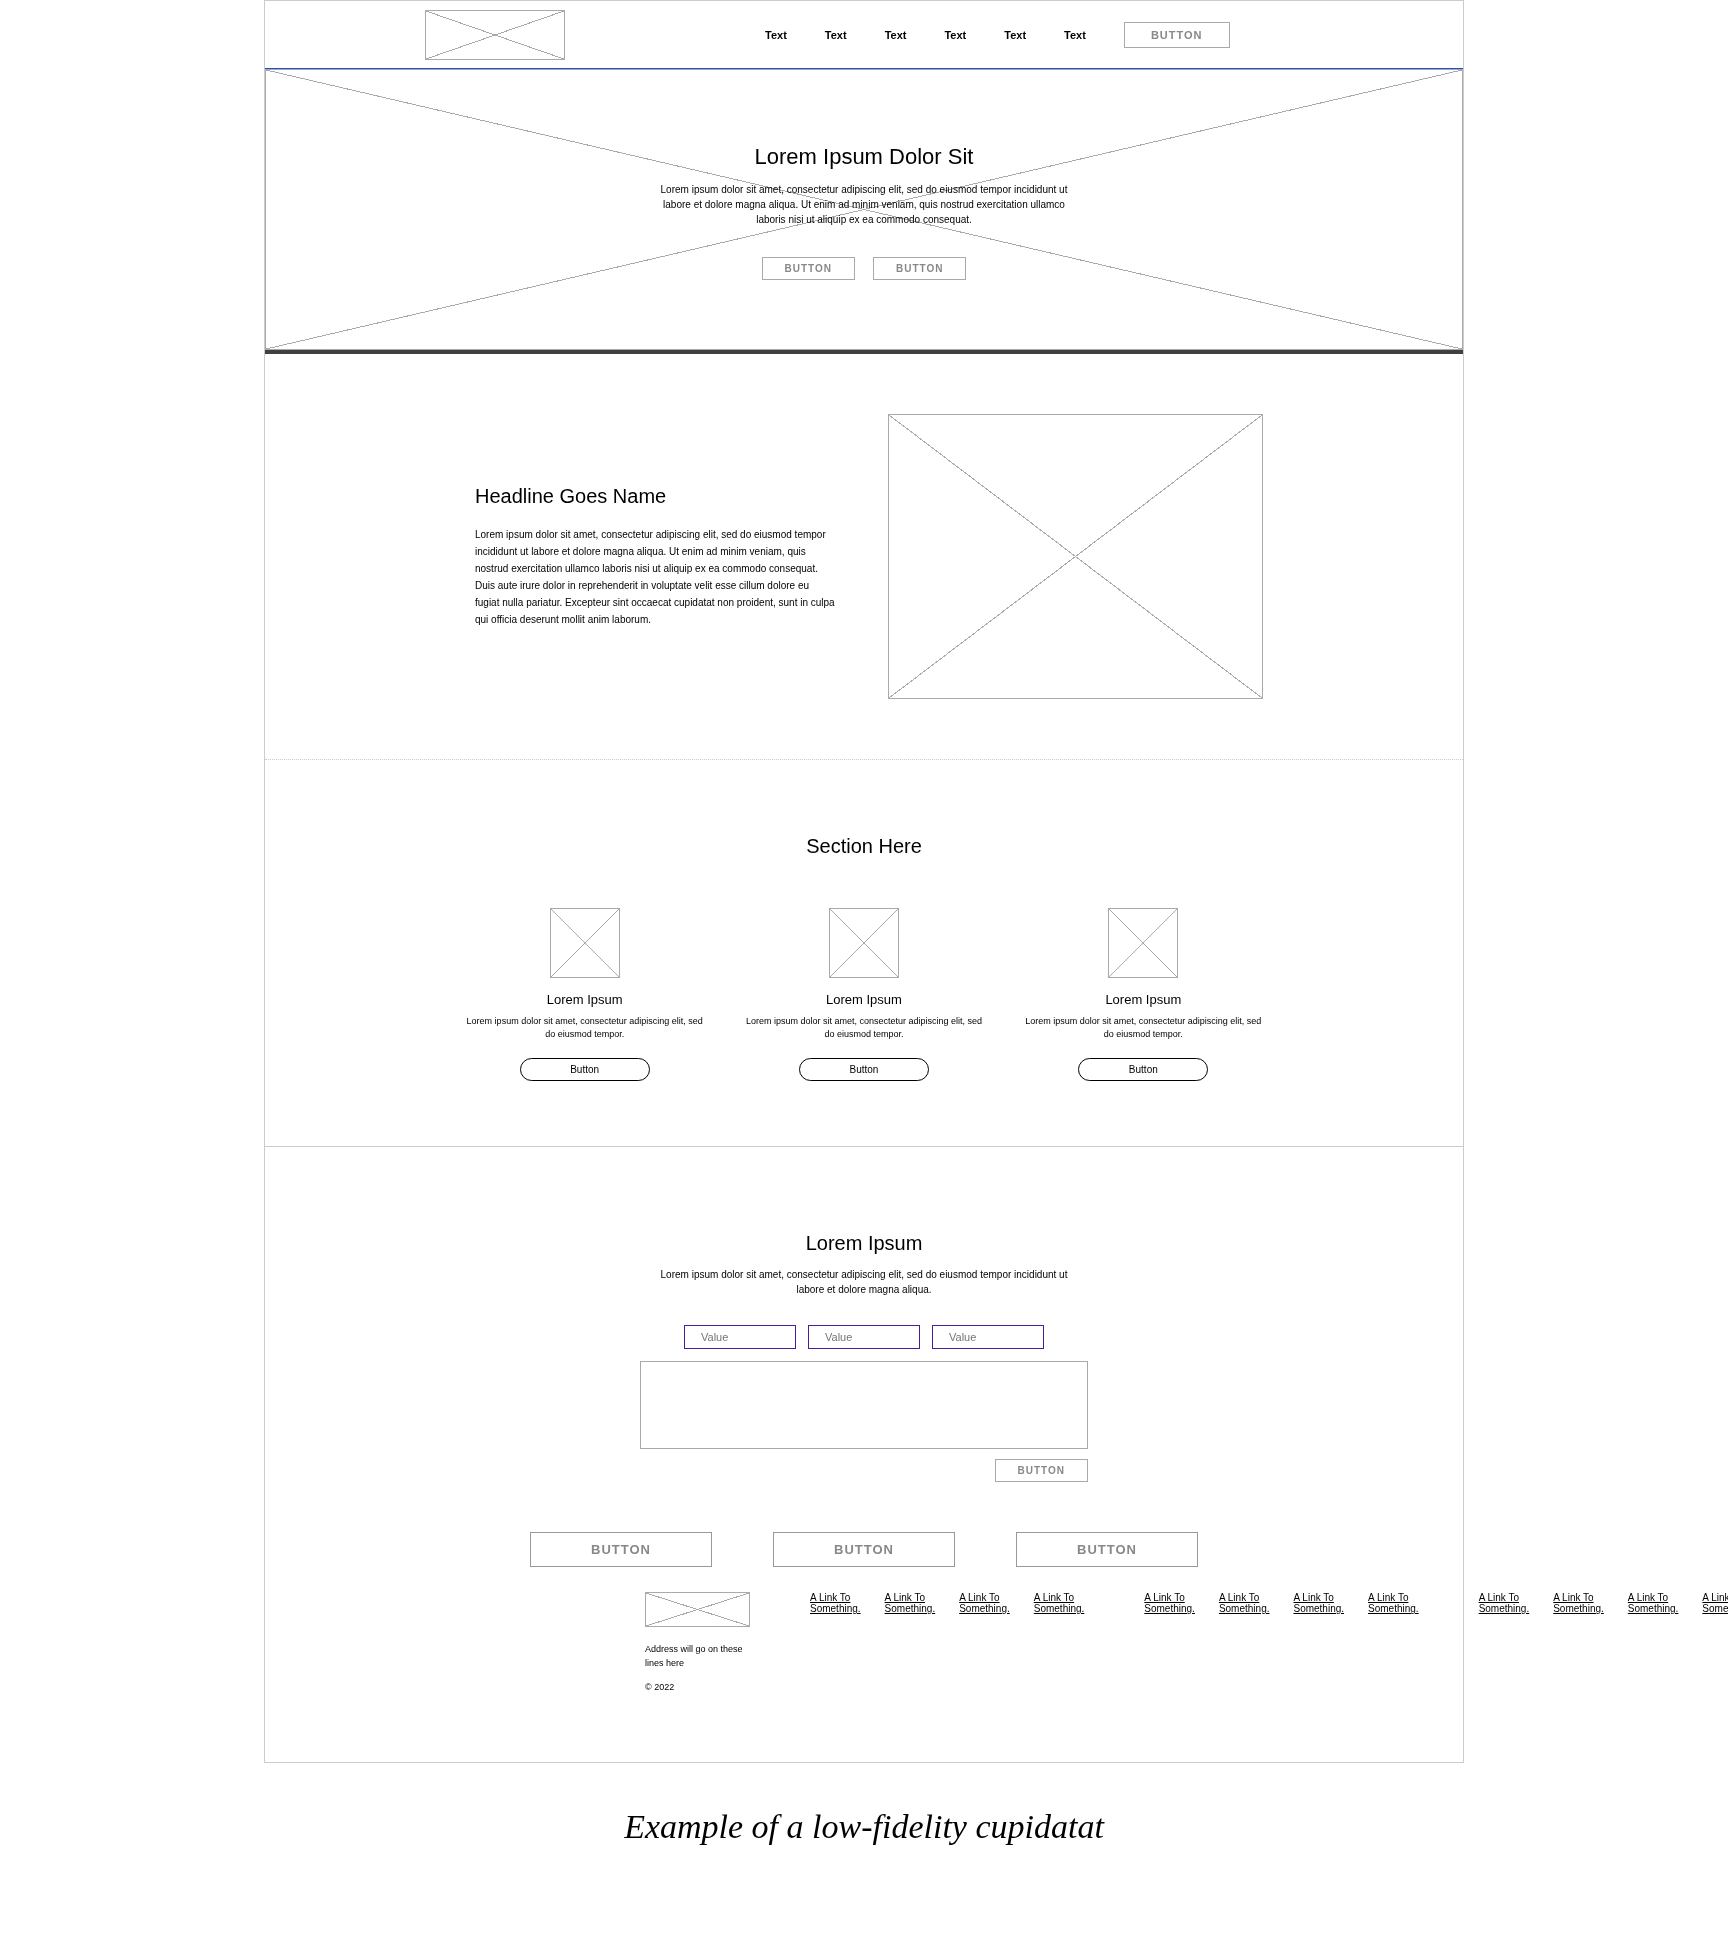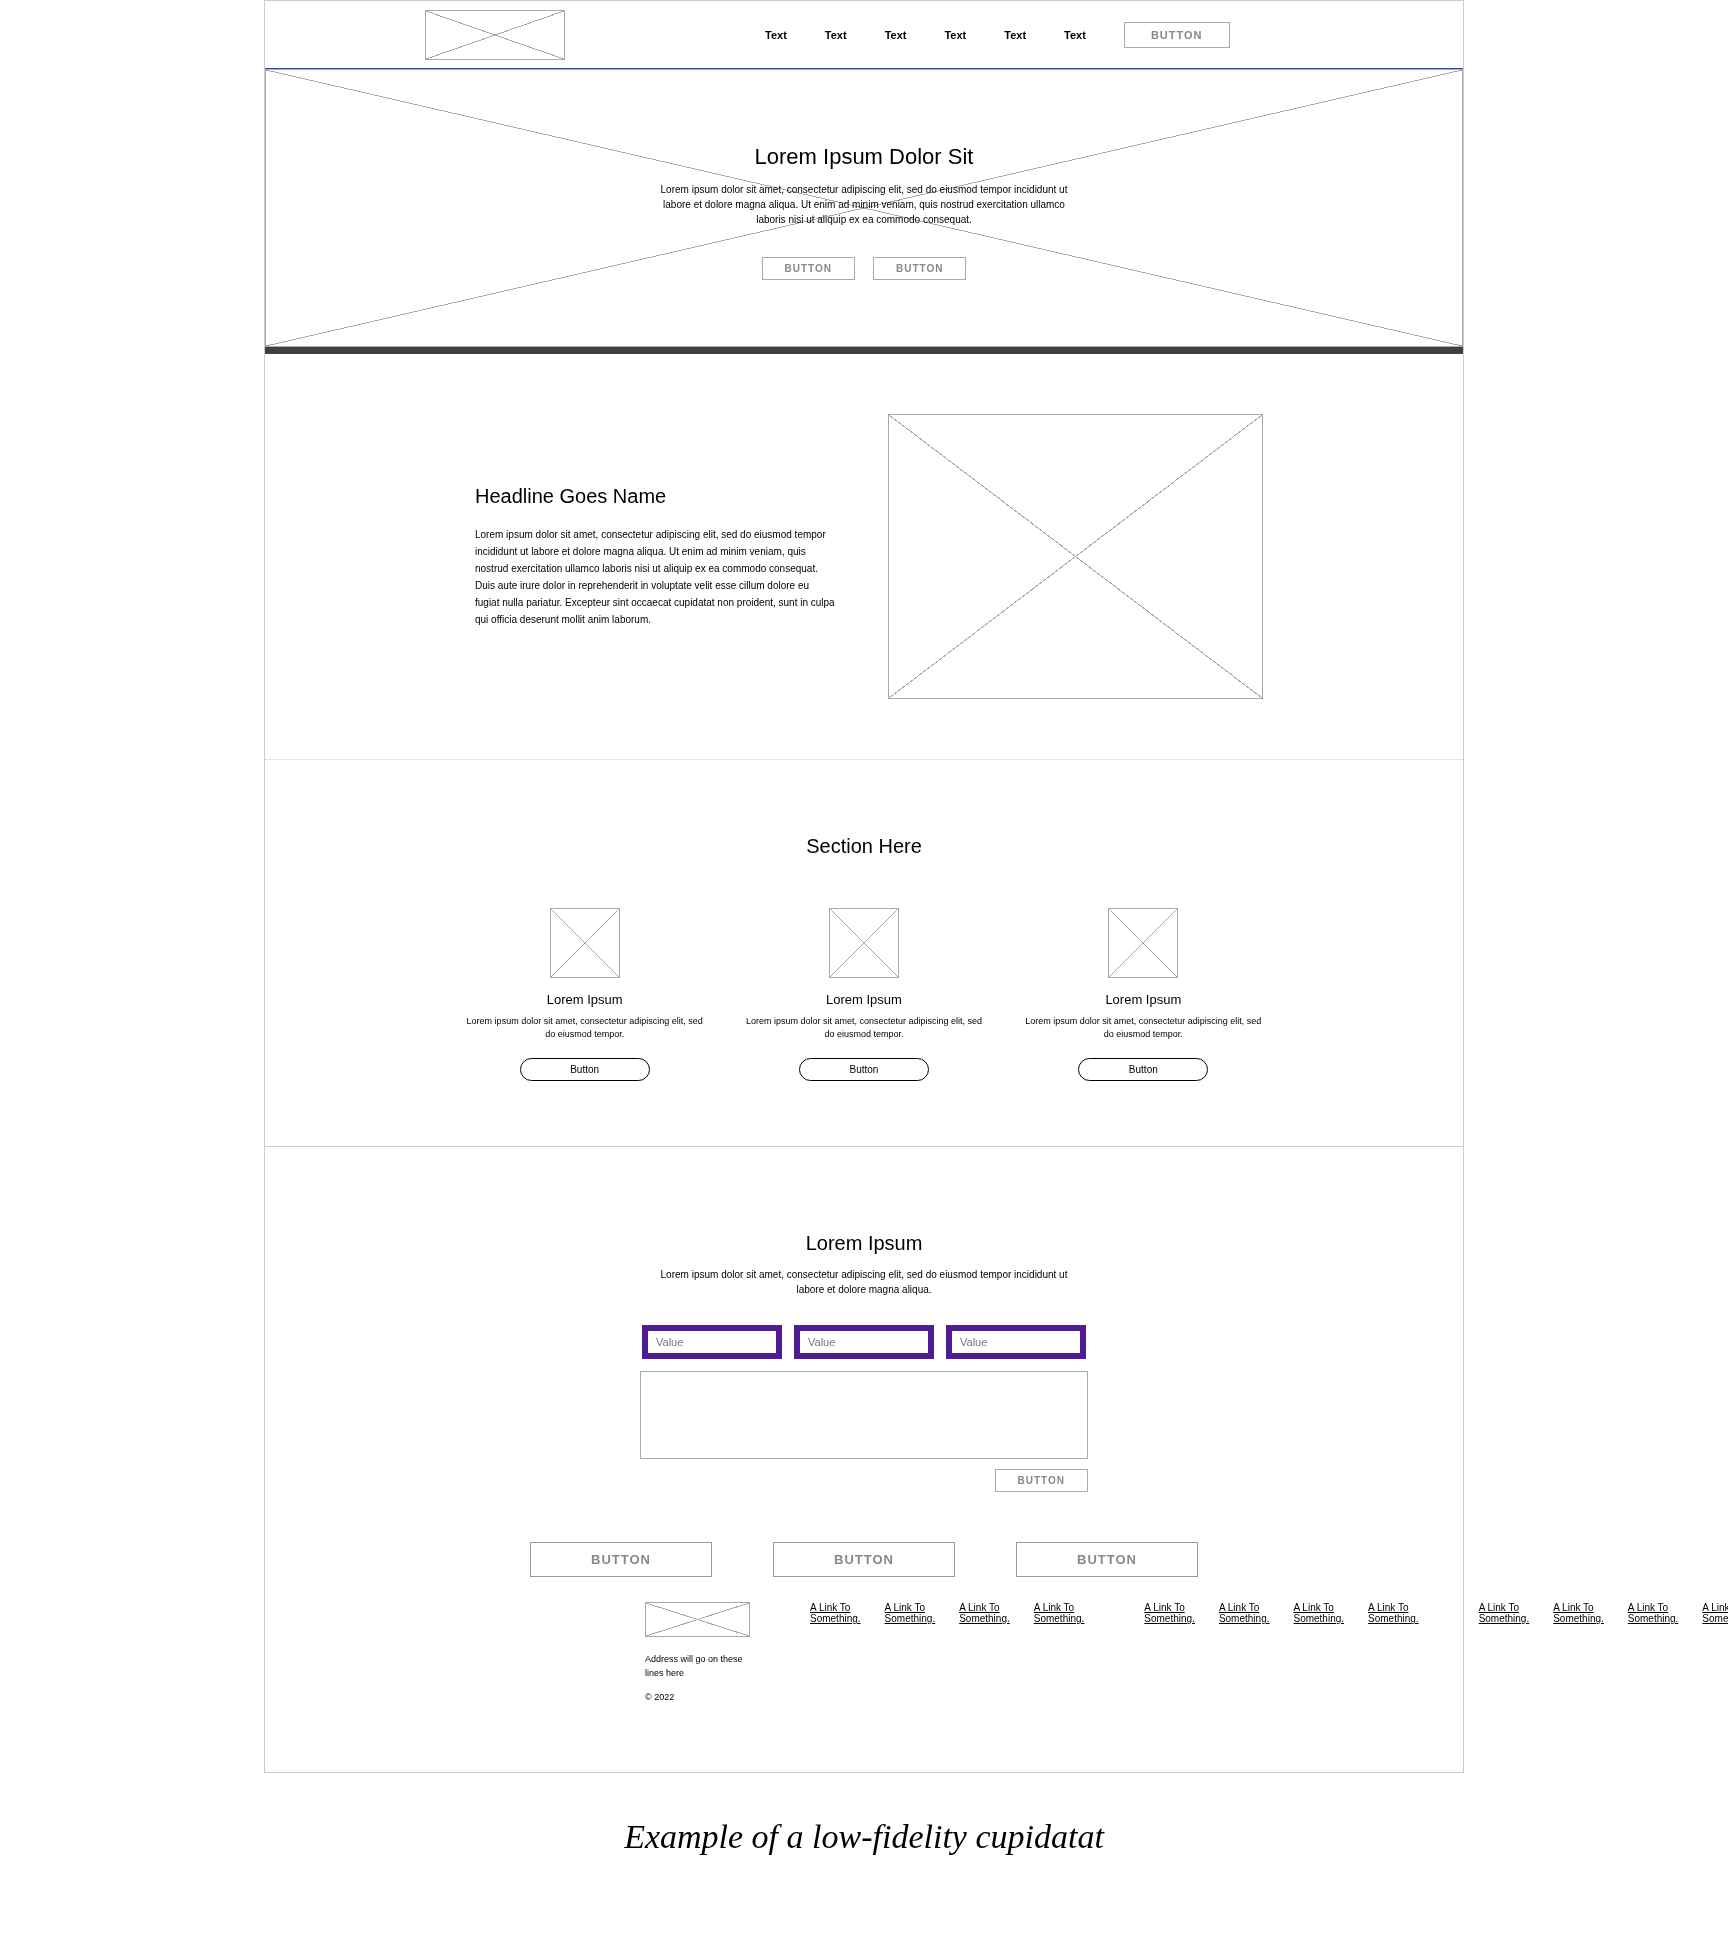--- a/index.html
+++ b/index.html
@@ -13,21 +13,21 @@
     .img-ph::after { background: linear-gradient(to top left, transparent calc(50% - 0.5px), #aaa calc(50% - 0.5px), #aaa calc(50% + 0.5px), transparent calc(50% + 0.5px)); }
     
     
     .header { display: flex; align-items: center; padding: 8px 160px; border-bottom: 1px solid #1d4ed8; height: 68px; }
     .logo { width: 140px; height: 50px; }
     .nav { display: flex; gap: 38px; margin-left: 200px; }
     .nav a { font-size: 11px; font-weight: bold; cursor: pointer; }
     .header-btn { margin-left: 38px; padding: 6px 26px; border: 1px solid #aaa; color: #888; font-size: 11px; font-weight: bold; letter-spacing: 1px; background: #fff; cursor: pointer; }
     
     
-    .hero { position: relative; height: 285px; border-bottom: 7px solid #404040; }
+    .hero { position: relative; height: 285px; border-bottom: 4px solid #404040; }
     .hero-bg { position: absolute; inset: 0; }
     .hero-content { position: relative; text-align: center; padding-top: 75px; }
     .hero h1 { font-size: 22px; font-weight: normal; margin-bottom: 12px; }
     .hero p { font-size: 10px; max-width: 420px; margin: 0 auto 30px; line-height: 1.5; }
     .hero-btns { display: flex; gap: 18px; justify-content: center; }
     .hero-btn { padding: 5px 22px; border: 1px solid #aaa; color: #888; font-size: 10px; font-weight: bold; letter-spacing: 1px; background: #fff; cursor: pointer; }
     
     
     .twocol { display: flex; align-items: center; gap: 40px; padding: 60px 200px 60px 210px; border-bottom: 1px dotted #ccc; }
     .twocol-text { flex: 1; }
@@ -43,21 +43,21 @@
     .card-img { width: 70px; height: 70px; margin-bottom: 14px; }
     .card h3 { font-size: 13px; font-weight: normal; margin-bottom: 8px; }
     .card p { font-size: 9px; line-height: 1.4; margin-bottom: 18px; max-width: 250px; }
     .card-btn { padding: 5px 0; width: 130px; border: 1px solid #000; border-radius: 14px; font-size: 10px; background: #fff; cursor: pointer; }
     
     
     .form-section { padding: 85px 200px 50px; text-align: center; }
     .form-section h2 { font-size: 20px; font-weight: normal; margin-bottom: 12px; }
     .form-section > p { font-size: 10px; max-width: 420px; margin: 0 auto 28px; line-height: 1.5; }
     .form-row { display: flex; gap: 12px; justify-content: center; margin-bottom: 12px; }
-    .form-input { width: 140px; padding: 5px 8px; border: 6px solid #4c1d95; font-size: 11px; color: #888; }
+    .form-input { width: 112px; padding: 5px 16px; border: 1px solid #4c1d95; font-size: 11px; color: #888; }
     .form-textarea { width: 448px; height: 88px; border: 1px solid #aaa; margin: 0 auto 10px; display: block; resize: none; padding: 5px 8px; font-family: inherit; }
     .form-submit-row { display: flex; justify-content: center; width: 448px; margin: 0 auto; }
     .form-submit { margin-left: auto; padding: 5px 22px; border: 1px solid #aaa; color: #888; font-size: 10px; font-weight: bold; letter-spacing: 1px; background: #fff; cursor: pointer; }
     
     
     .cta-row { display: flex; justify-content: space-between; padding: 0 65px; margin-top: 50px; margin-bottom: 25px; }
     .cta-btn { width: 182px; padding: 9px 0; border: 1px solid #999; color: #888; font-size: 13px; font-weight: bold; letter-spacing: 1px; background: #fff; cursor: pointer; }
     
     
     .footer { display: flex; gap: 60px; padding: 0 180px 20px; font-size: 10px; }

